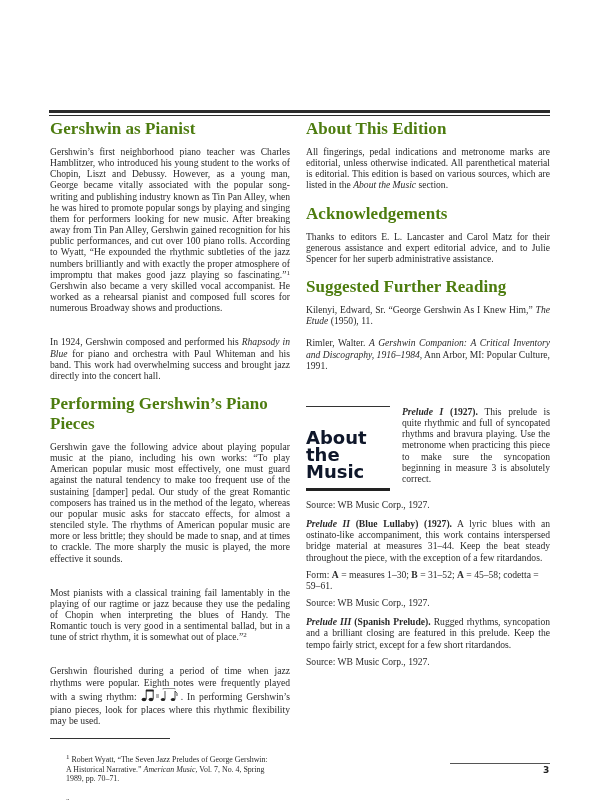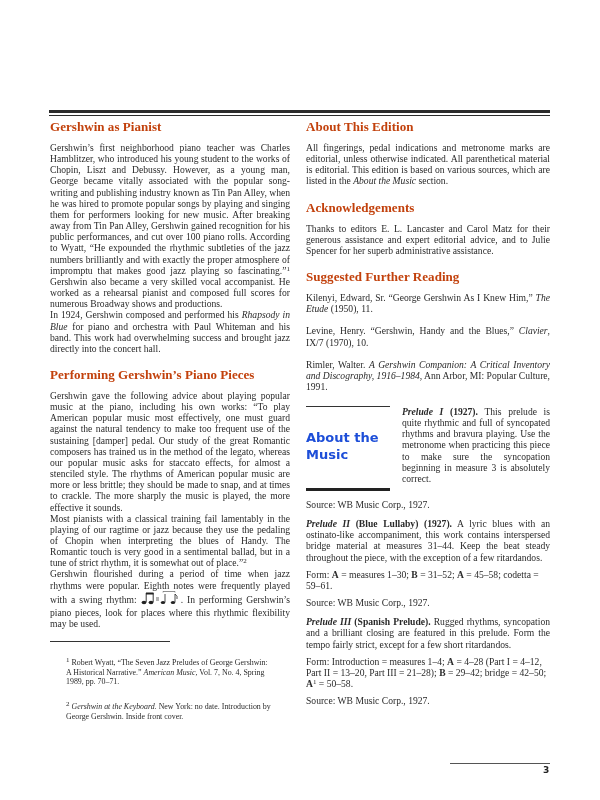--- a/index.html
+++ b/index.html
@@ -4,37 +4,37 @@
 <style>
   html, body { margin: 0; padding: 0; background: #ffffff; }
   body { width: 600px; height: 800px; position: relative; overflow: hidden;
          font-family: "Liberation Serif", "DejaVu Serif", serif; color: #2a2a2a; }
   .rule-top { position: absolute; left: 49px; width: 501px; top: 110px; height: 7px; }
   .rule-top .thick { position: absolute; left: 0; right: 0; top: 0; height: 3px; background: #2b2b2b; }
   .rule-top .thin { position: absolute; left: 0; right: 0; top: 5px; height: 1px; background: #2b2b2b; }
   .col { position: absolute; top: 119px; width: 240px; }
   .col-left { left: 50px; }
   .col-right { left: 306px; width: 244px; }
-  h2 { font-size: 13px; font-weight: bold; margin: 0 0 7px 0; color: #c2410c; letter-spacing: 0.05px; }
+  h2 { font-size: 17px; font-weight: bold; margin: 0 0 7px 0; color: #4d7c0f; letter-spacing: 0.05px; }
   p { font-size: 9.6px; line-height: 11.15px; margin: 0; text-align: justify; }
-  p + p { margin-top: 0; }
+  p + p { margin-top: 23px; }
   .sect-gap { height: 11px; }
   .ref { margin-top: 0; }
   .ref + .ref { margin-top: 11px; }
   sup { font-size: 7px; vertical-align: 3.5px; line-height: 0; }
   .fn-rule { width: 120px; height: 1px; background: #333; margin: 12px 0 7px 0; }
   .fn { font-size: 7.9px; line-height: 9.4px; text-align: left; margin: 16px; }
   .fn + .fn { margin-top: 4px; }
   .swing { display: inline-block; vertical-align: -2px; }
   .atm-block { position: absolute; left: 306px; top: 406px; width: 244px; }
   .atm-side { position: absolute; left: 0; top: 0; width: 85px; height: 86px; }
   .atm-side .line-top { position: absolute; left: 0; top: 0; width: 84px; height: 1px; background: #333; }
   .atm-side .line-bot { position: absolute; left: 0; top: 82px; width: 84px; height: 3px; background: #222; }
   .atm-title { position: absolute; left: 0; top: 23px; font-family: "DejaVu Sans", "Liberation Sans", sans-serif;
-               font-weight: bold; font-size: 13px; line-height: 17px; color: #1d4ed8; }
+               font-weight: bold; font-size: 18px; line-height: 17px; color: #0f172a; }
   .atm-intro { position: absolute; left: 96px; top: 0; width: 148px; }
   .atm-rest { position: absolute; left: 306px; top: 499px; width: 244px; }
   .atm-rest p { text-align: left; }
   .atm-rest p.just { text-align: justify; }
   .atm-rest p + p { margin-top: 6px; }
   .atm-rest .gap { height: 8px; }
   .page-num-rule { position: absolute; left: 450px; top: 763px; width: 100px; height: 1px; background: #555; }
   .page-num { position: absolute; left: 543px; top: 765px; font-family: "DejaVu Sans", sans-serif;
               font-weight: bold; font-size: 9px; color: #222; }
   b.f { font-weight: bold; }
@@ -96,21 +96,20 @@
   <section>
     <h2>Acknowledgements</h2>
     <p>Thanks to editors E. L. Lancaster and Carol Matz for their generous assistance and expert editorial advice, and to Julie Spencer for her superb administrative assistance.</p>
   </section>
 
   <div class="sect-gap" style="height:13px"></div>
 
   <section>
     <h2>Suggested Further Reading</h2>
     <p class="ref"><span>Kilenyi, Edward, Sr. “George Gershwin As I Knew Him,” </span><i>The Etude</i><span> (1950), 11.</span></p>
-    <p class="ref"><span>Levine, Henry. “Gershwin, Handy and the Blues,” </span><i>Clavier</i><span>, IX/7 (1970), 10.</span></p>
     <p class="ref"><span>Rimler, Walter. </span><i>A Gershwin Companion: A Critical Inventory and Discography, 1916–1984</i><span>, Ann Arbor, MI: Popular Culture, 1991.</span></p>
   </section>
 </div>
 
 <div class="atm-block">
   <div class="atm-side">
     <div class="line-top"></div>
     <div class="atm-title">
       <div>About the</div>
       <div>Music</div>
@@ -122,19 +121,18 @@
   </div>
 </div>
 
 <div class="atm-rest">
   <p>Source: WB Music Corp., 1927.</p>
   <div class="gap"></div>
   <p class="just"><b class="f"><i>Prelude II</i><span> (Blue Lullaby) (1927).</span></b><span> A lyric blues with an ostinato-like accompaniment, this work contains interspersed bridge material at measures 31–44. Keep the beat steady throughout the piece, with the exception of a few ritardandos.</span></p>
   <p><span>Form: </span><b>A</b><span> = measures 1–30; </span><b>B</b><span> = 31–52; </span><b>A</b><span> = 45–58; codetta = 59–61.</span></p>
   <p>Source: WB Music Corp., 1927.</p>
   <div class="gap"></div>
-  <p class="just"><b class="f"><i>Prelude III</i><span> (Spanish Prelude).</span></b><span> Rugged rhythms, syncopation and a brilliant closing are featured in this prelude. Form the tempo fairly strict, except for a few short ritardandos.</span></p>
-  <p><span>Form: Introduction = measures 1–4; </span><b>A</b><span> = 4–28 (Part I = 4–12, Part II = 13–20, Part III = 21–28); </span><b>B</b><span> = 29–42; bridge = 42–50; </span><b>A</b><sup>1</sup><span> = 50–58.</span></p>
+  <p class="just"><b class="f"><i>Prelude III</i><span> (Spanish Prelude).</span></b><span> Rugged rhythms, syncopation and a brilliant closing are featured in this prelude. Keep the tempo fairly strict, except for a few short ritardandos.</span></p>
   <p>Source: WB Music Corp., 1927.</p>
 </div>
 
 <div class="page-num-rule"></div>
 <div class="page-num">3</div>
 
 </body></html>

